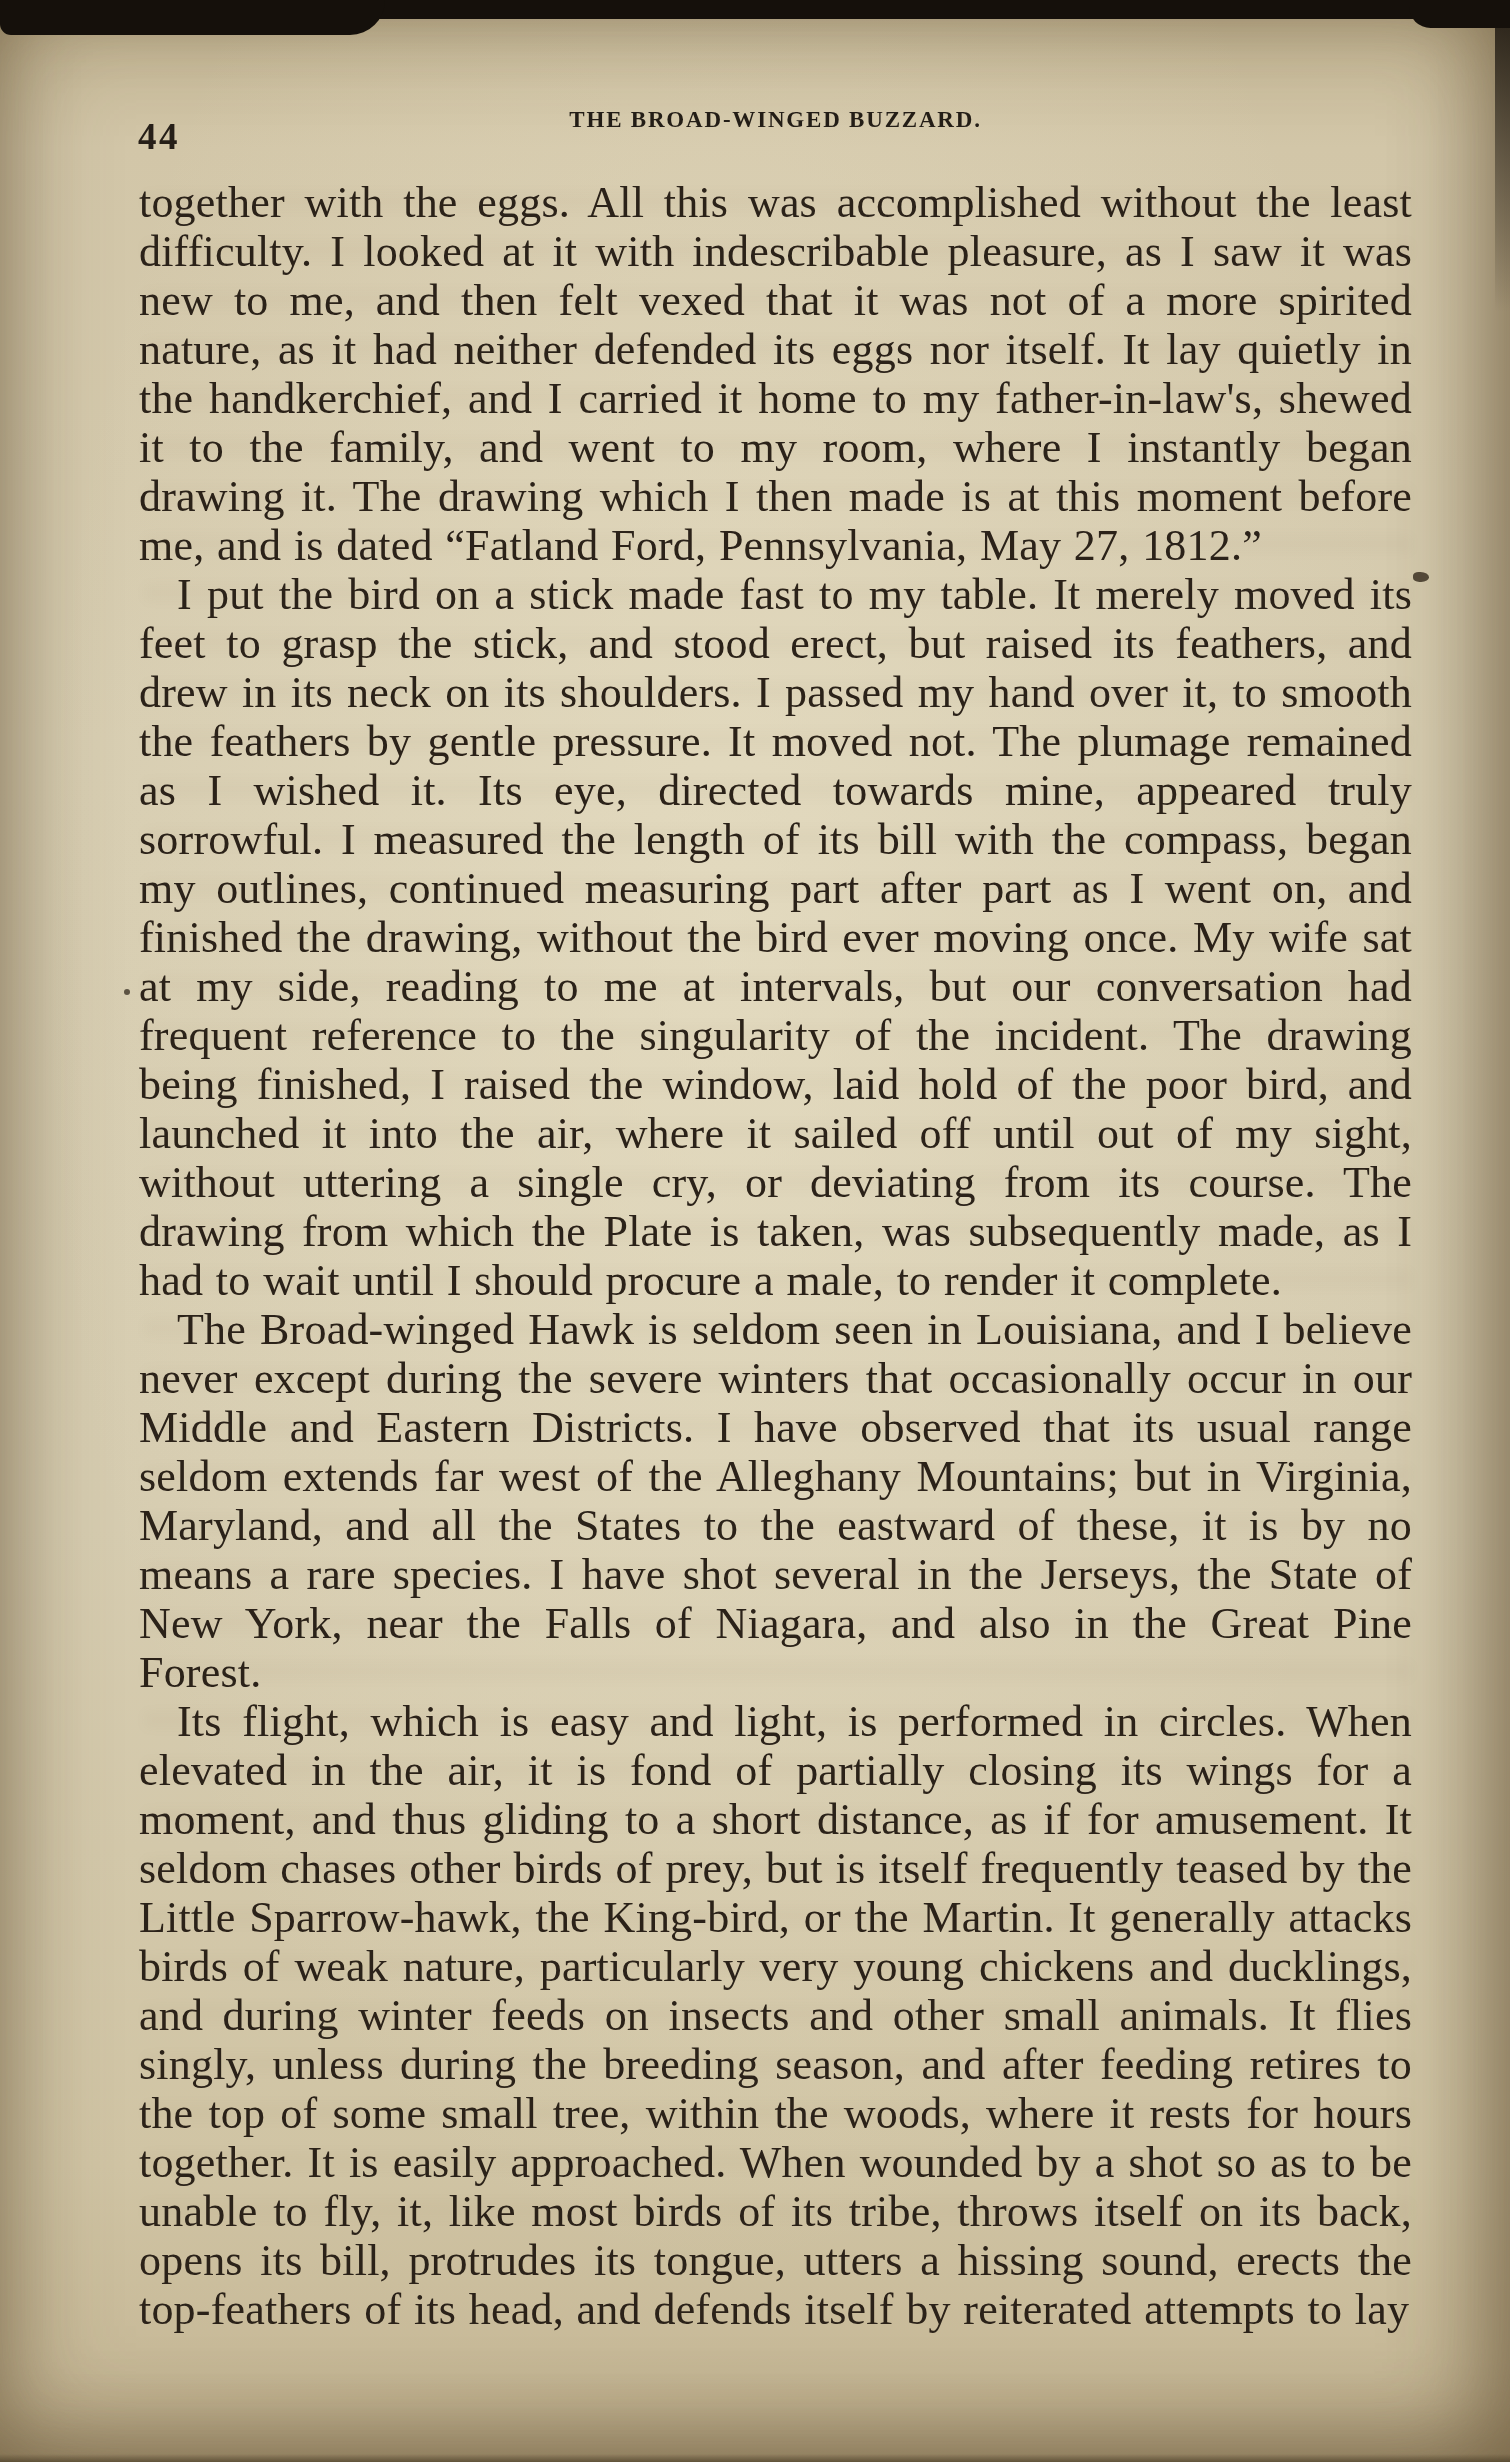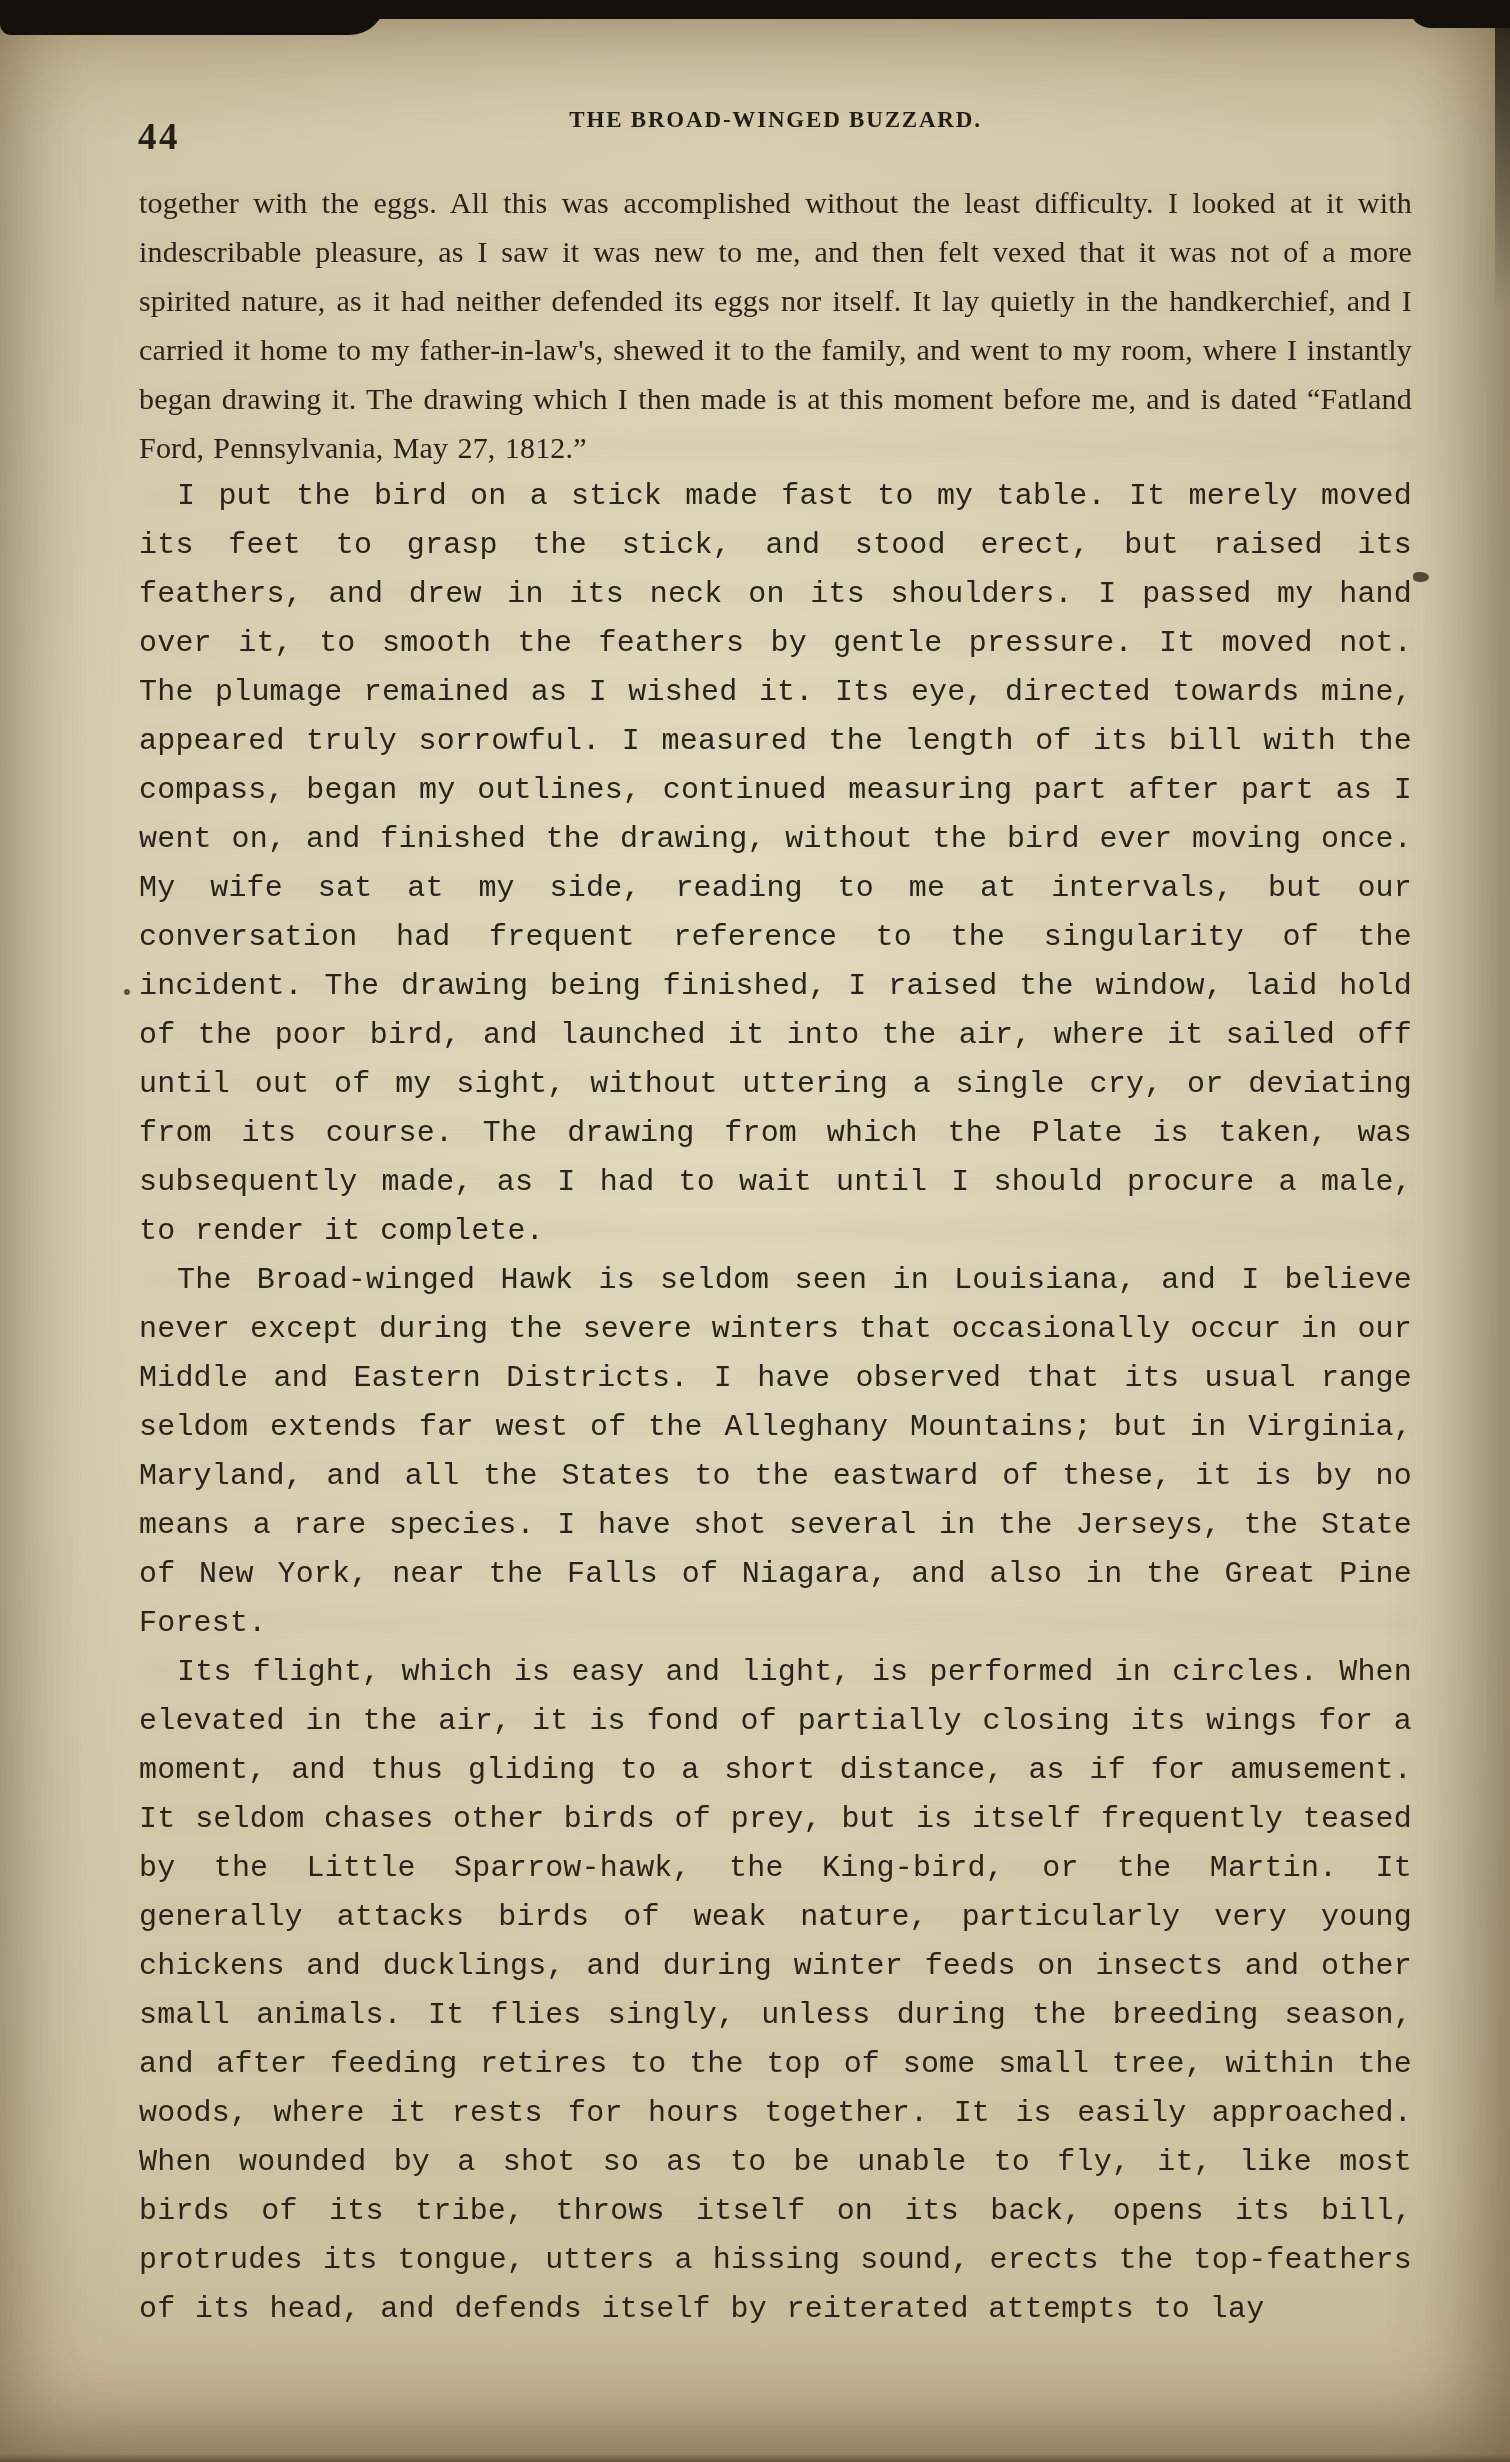--- a/index.html
+++ b/index.html
@@ -129,28 +129,28 @@
   }
 
   
   .text-block {
     position: absolute;
     top: 178px;
     left: 139px;
     width: 1273px;
     z-index: 3;
     color: #2b2219;
-    font-size: 30px;
+    font-size: 44px;
     line-height: 49px;
     text-align: justify;
     letter-spacing: 0.2px;
     word-spacing: 1.5px;
   }
   .text-block p { margin: 0; }
-  .text-block p.indent { text-indent: 38px; font-family: Liberation Mono, monospace; }
+  .text-block p.indent { text-indent: 38px; }
 </style>
 </head>
 <body>
 
 <div class="scan-page">
 
   <div class="showthrough"></div>
 
   <div class="page-header">
     <span class="folio">44</span>

